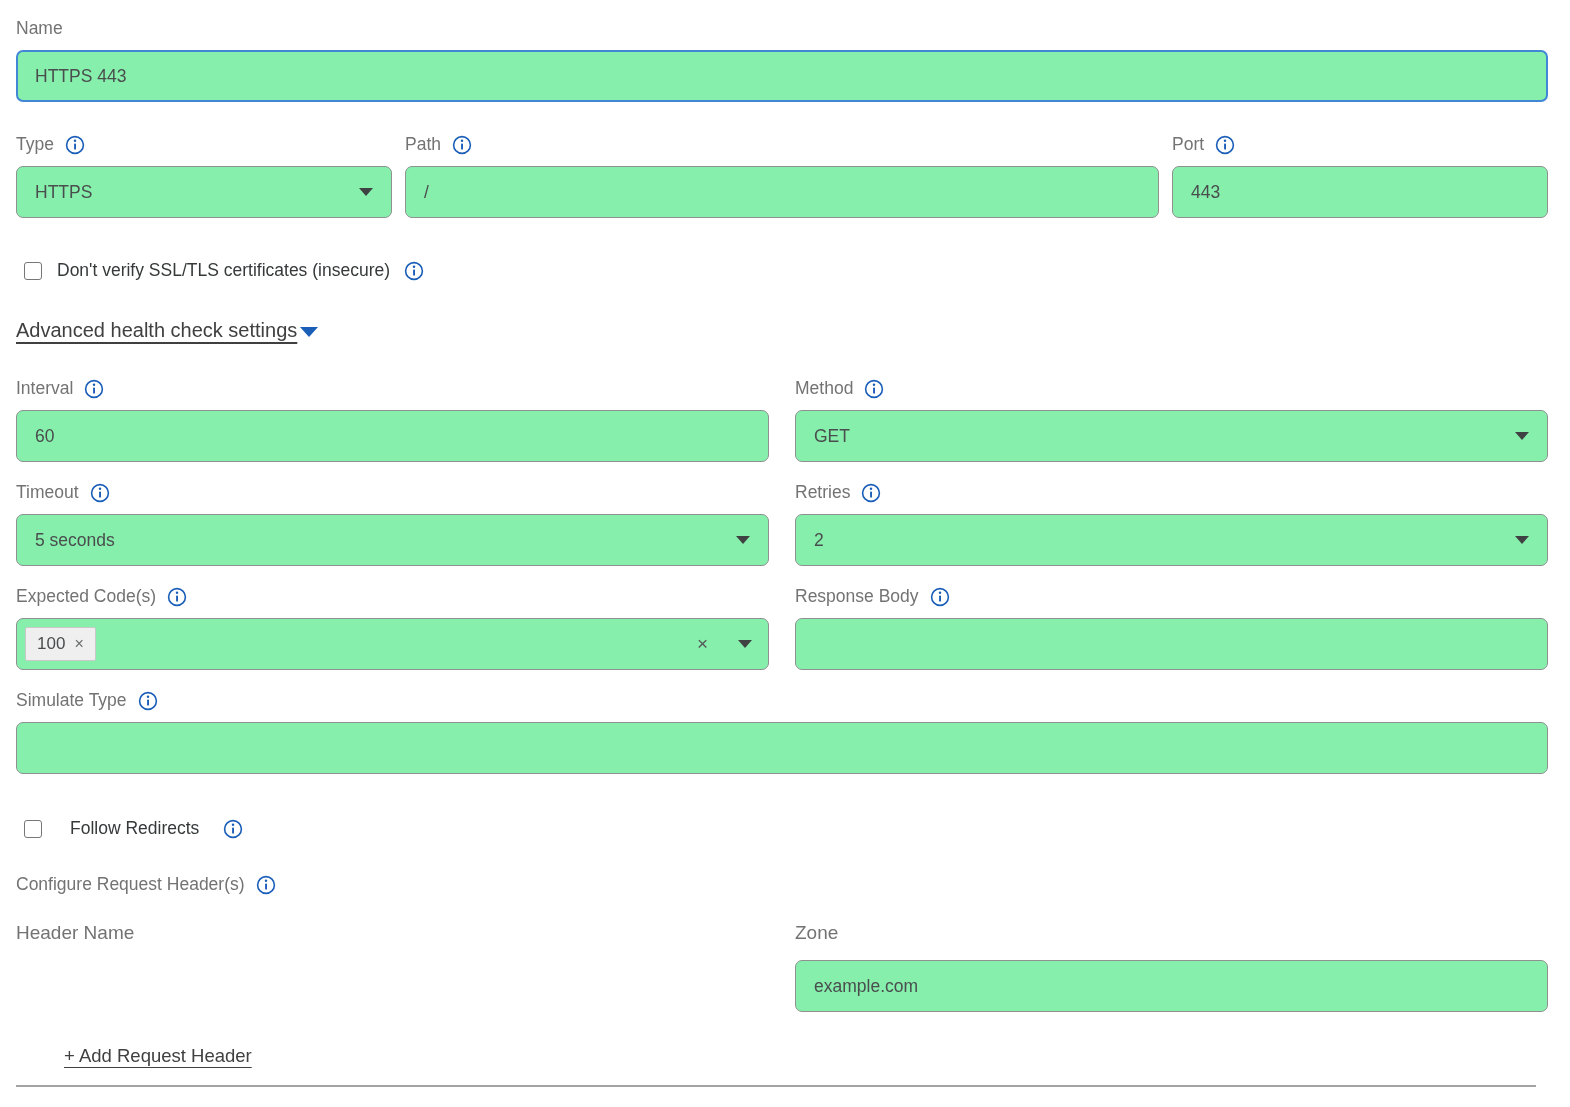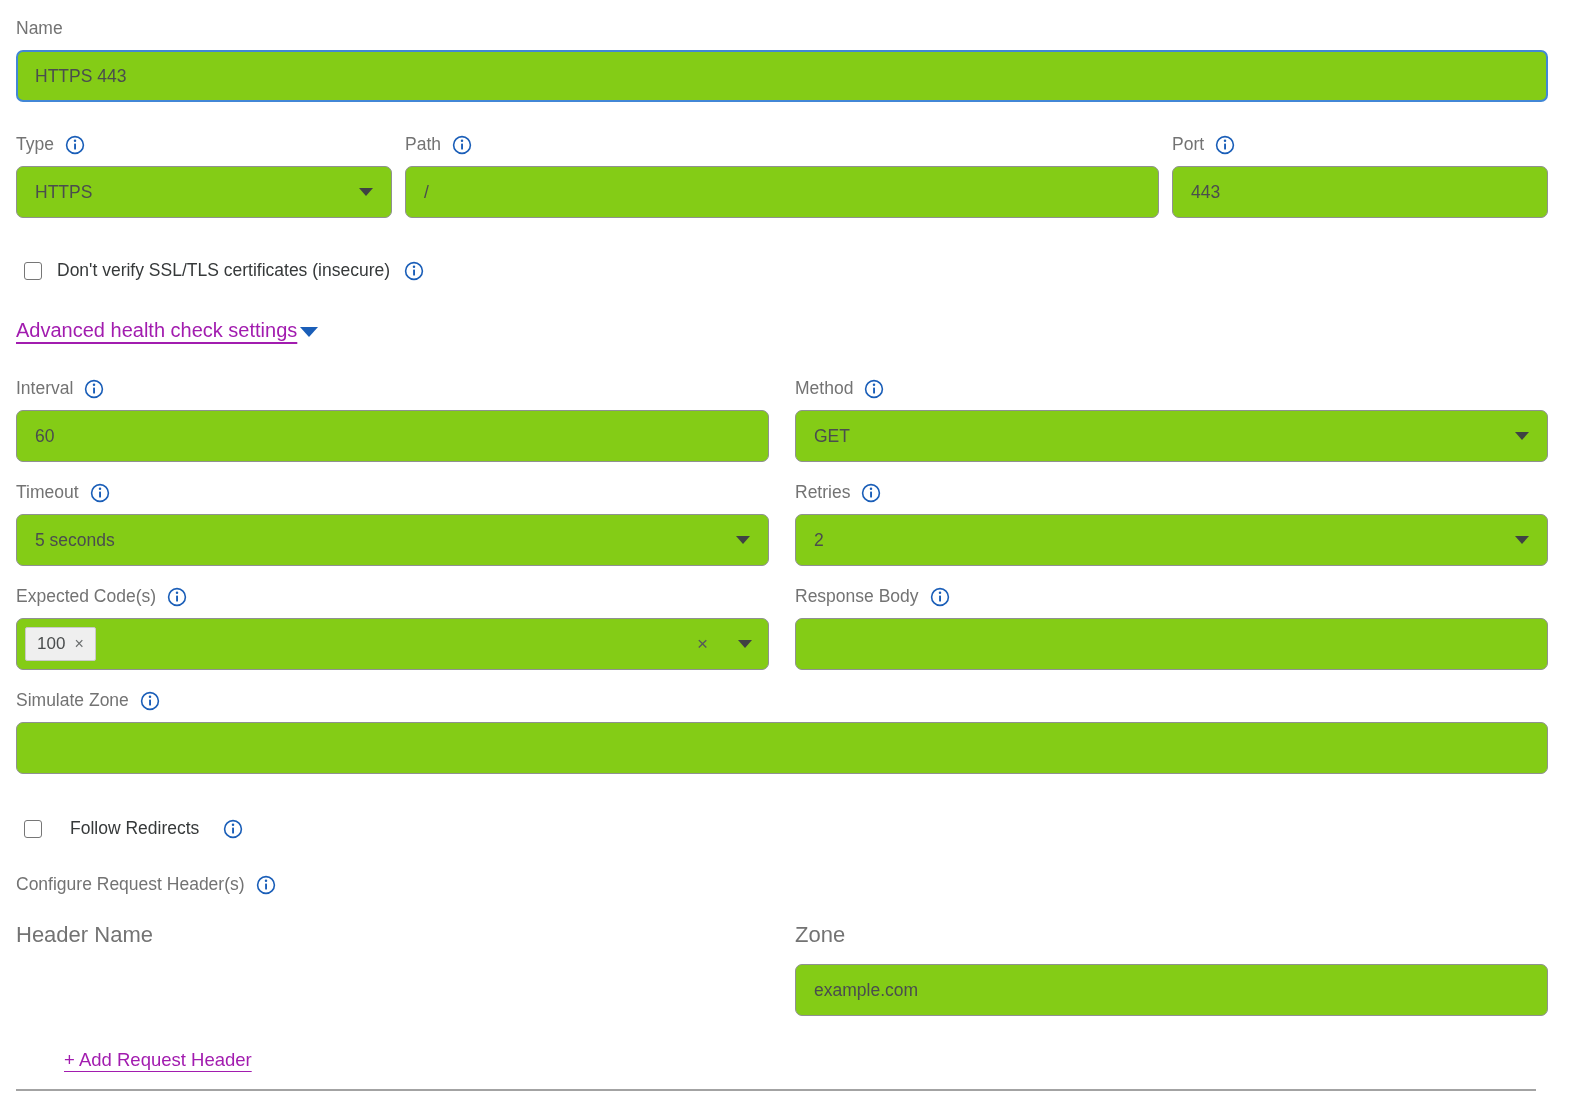--- a/index.html
+++ b/index.html
@@ -20,21 +20,21 @@
   }
   .info {
     display:inline-flex; align-items:center; justify-content:center;
     width:20px; height:20px; cursor:pointer; flex:0 0 auto;
   }
   .info svg { display:block; }
 
   .text-input, .select-box, .multi-box {
     width:100%; height:52px;
     border:1px solid #8f9191; border-radius:7px;
-    background:#84cc16;
+    background:#86efac;
     font-family:"Liberation Sans", sans-serif;
     font-size:17.5px; color:#4a4d4e;
     padding:0 18px;
     display:flex; align-items:center;
   }
   input.text-input { display:block; line-height:50px; }
   .focused { border:2px solid #4287d6; padding:0 17px; }
 
   .select-box { justify-content:space-between; cursor:pointer; position:relative; }
   .caret {
@@ -49,21 +49,21 @@
   .row2 { display:grid; grid-template-columns:1fr 1fr; column-gap:26px; }
 
   .checkbox {
     width:18px; height:18px;
     border:1.6px solid #767676; border-radius:3px;
     background:#fff; cursor:pointer; flex:0 0 auto;
   }
   .checkbox-row { display:flex; align-items:center; font-size:17.5px; color:#36393a; }
 
   .link {
-    color:#a21caf; text-decoration:underline;
+    color:#404040; text-decoration:underline;
     text-underline-offset:5px;
     cursor:pointer; display:inline-flex; align-items:flex-end;
   }
   .adv-link { font-size:20px; font-weight:400; }
   .adv-caret {
     width:0; height:0;
     border-left:9px solid transparent;
     border-right:9px solid transparent;
     border-top:10px solid #1a5eb8;
     margin-left:3px; display:inline-block;
@@ -87,21 +87,21 @@
   .mt-name-row { margin-top:32px; }
   .mt-ssl { margin-top:42px; padding-left:8px; }
   .mt-adv { margin-top:38px; }
   .mt-interval { margin-top:36px; }
   .mt-timeout { margin-top:20px; }
   .mt-expected { margin-top:20px; }
   .mt-zone { margin-top:20px; }
   .mt-follow { margin-top:44px; padding-left:8px; }
   .mt-config { margin-top:35px; }
   .mt-headers { margin-top:27px; }
-  .hdr-label { font-size:22px; margin-bottom:16px; }
+  .hdr-label { font-size:19px; margin-bottom:16px; }
   .mt-add { margin-top:33px; display:block;margin-left:48px; }
   .mt-divider { margin-top:18px; }
   .gap-ssl { margin-left:15px; margin-right:14px; }
   .gap-follow { margin-left:28px; margin-right:24px; }
 </style>
 </head>
 <body>
 
 <div class="page">
   <div class="content">
@@ -276,21 +276,21 @@
                 <circle cx="10" cy="5.8" r="1.25" fill="#1a5eb8"></circle>
               </svg>
           </span>
         </div>
         <input class="text-input" type="text" value="" style="">
       </div>
     </div>
 
     <div class="mt-zone">
       <div class="label-row">
-        <span>Simulate Zone</span>
+        <span>Simulate Type</span>
         <span class="info">
           <svg width="20" height="20" viewBox="0 0 20 20">
               <circle cx="10" cy="10" r="8.4" fill="none" stroke="#1a5eb8" stroke-width="1.6"></circle>
               <rect x="9.1" y="8.6" width="1.9" height="6" rx="0.6" fill="#1a5eb8"></rect>
               <circle cx="10" cy="5.8" r="1.25" fill="#1a5eb8"></circle>
             </svg>
         </span>
       </div>
       <input class="text-input" type="text" value="" style="">
     </div>

